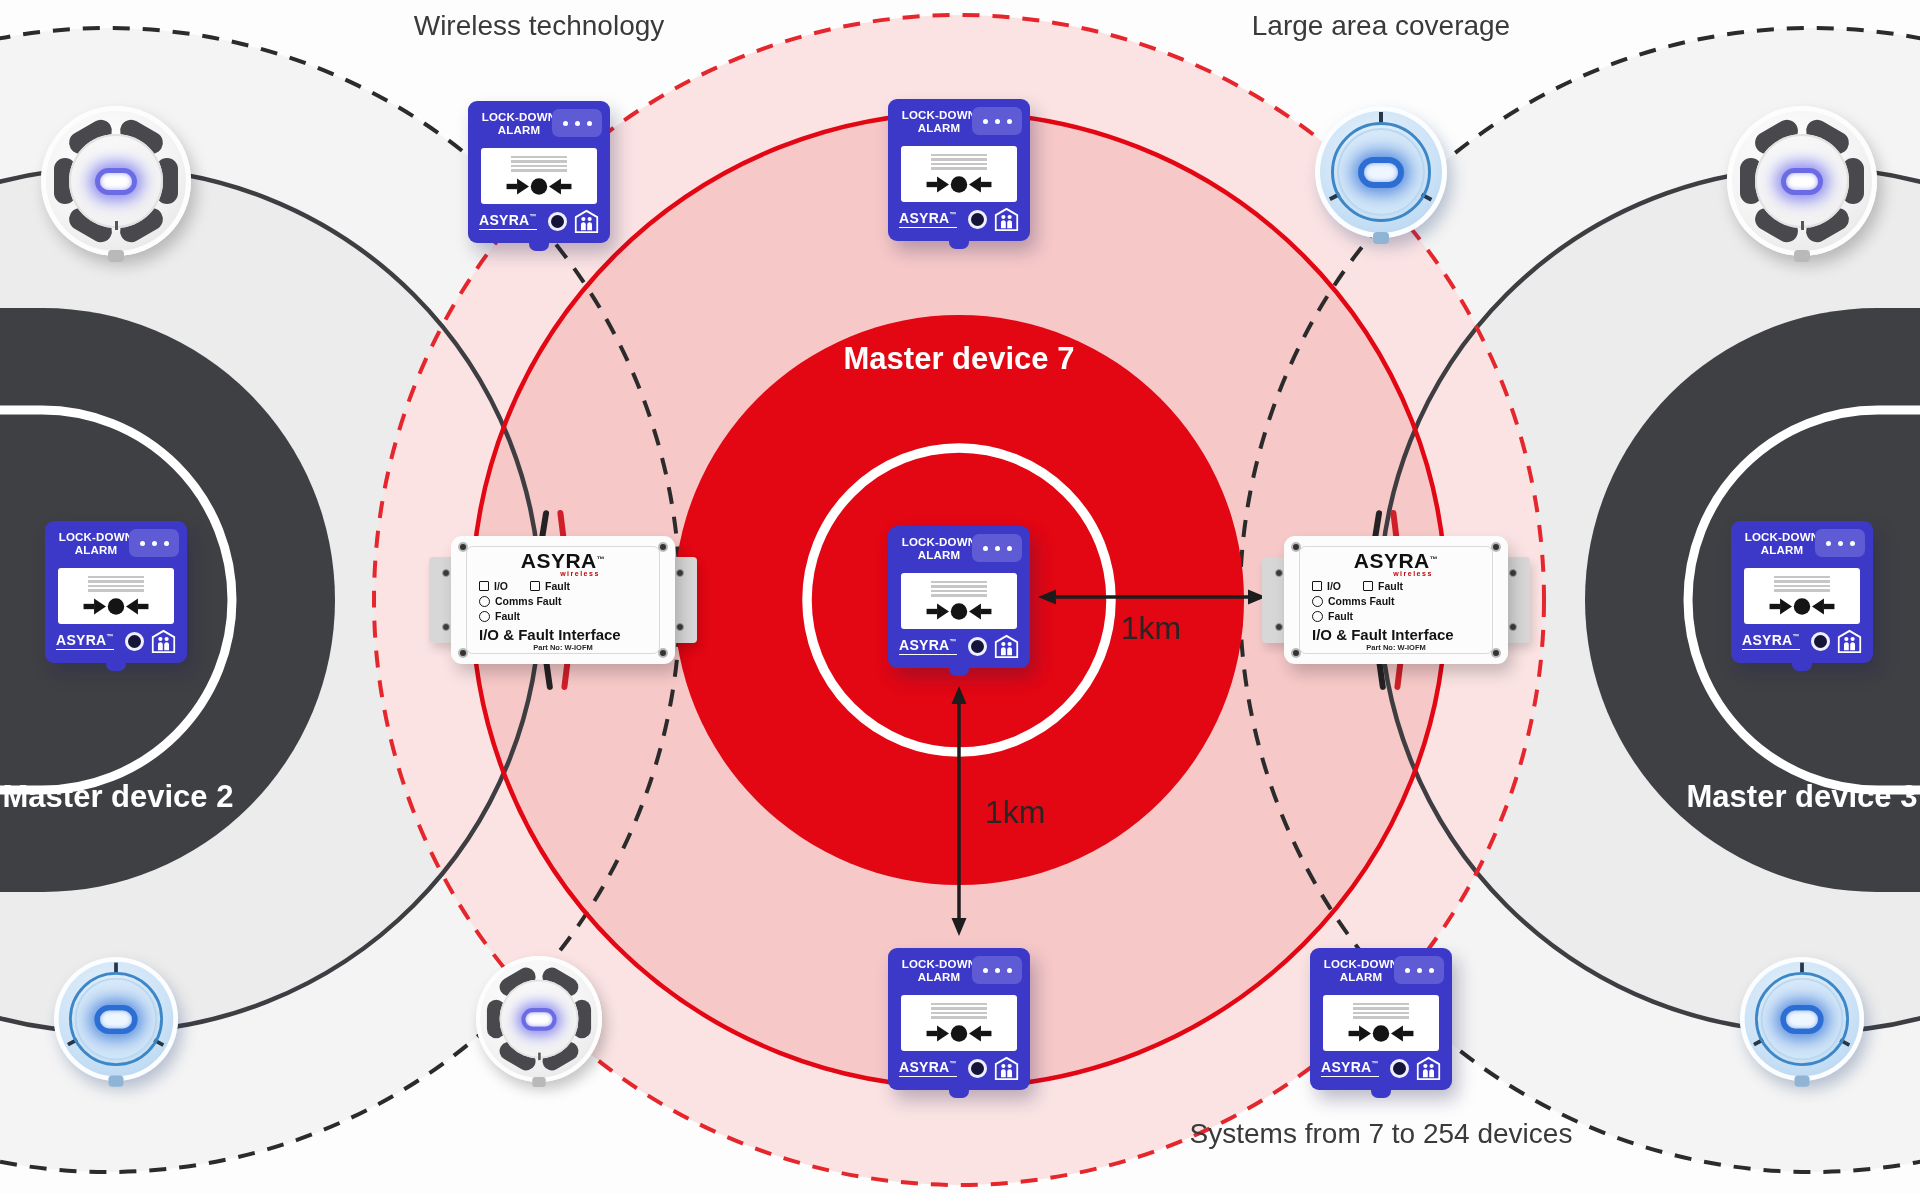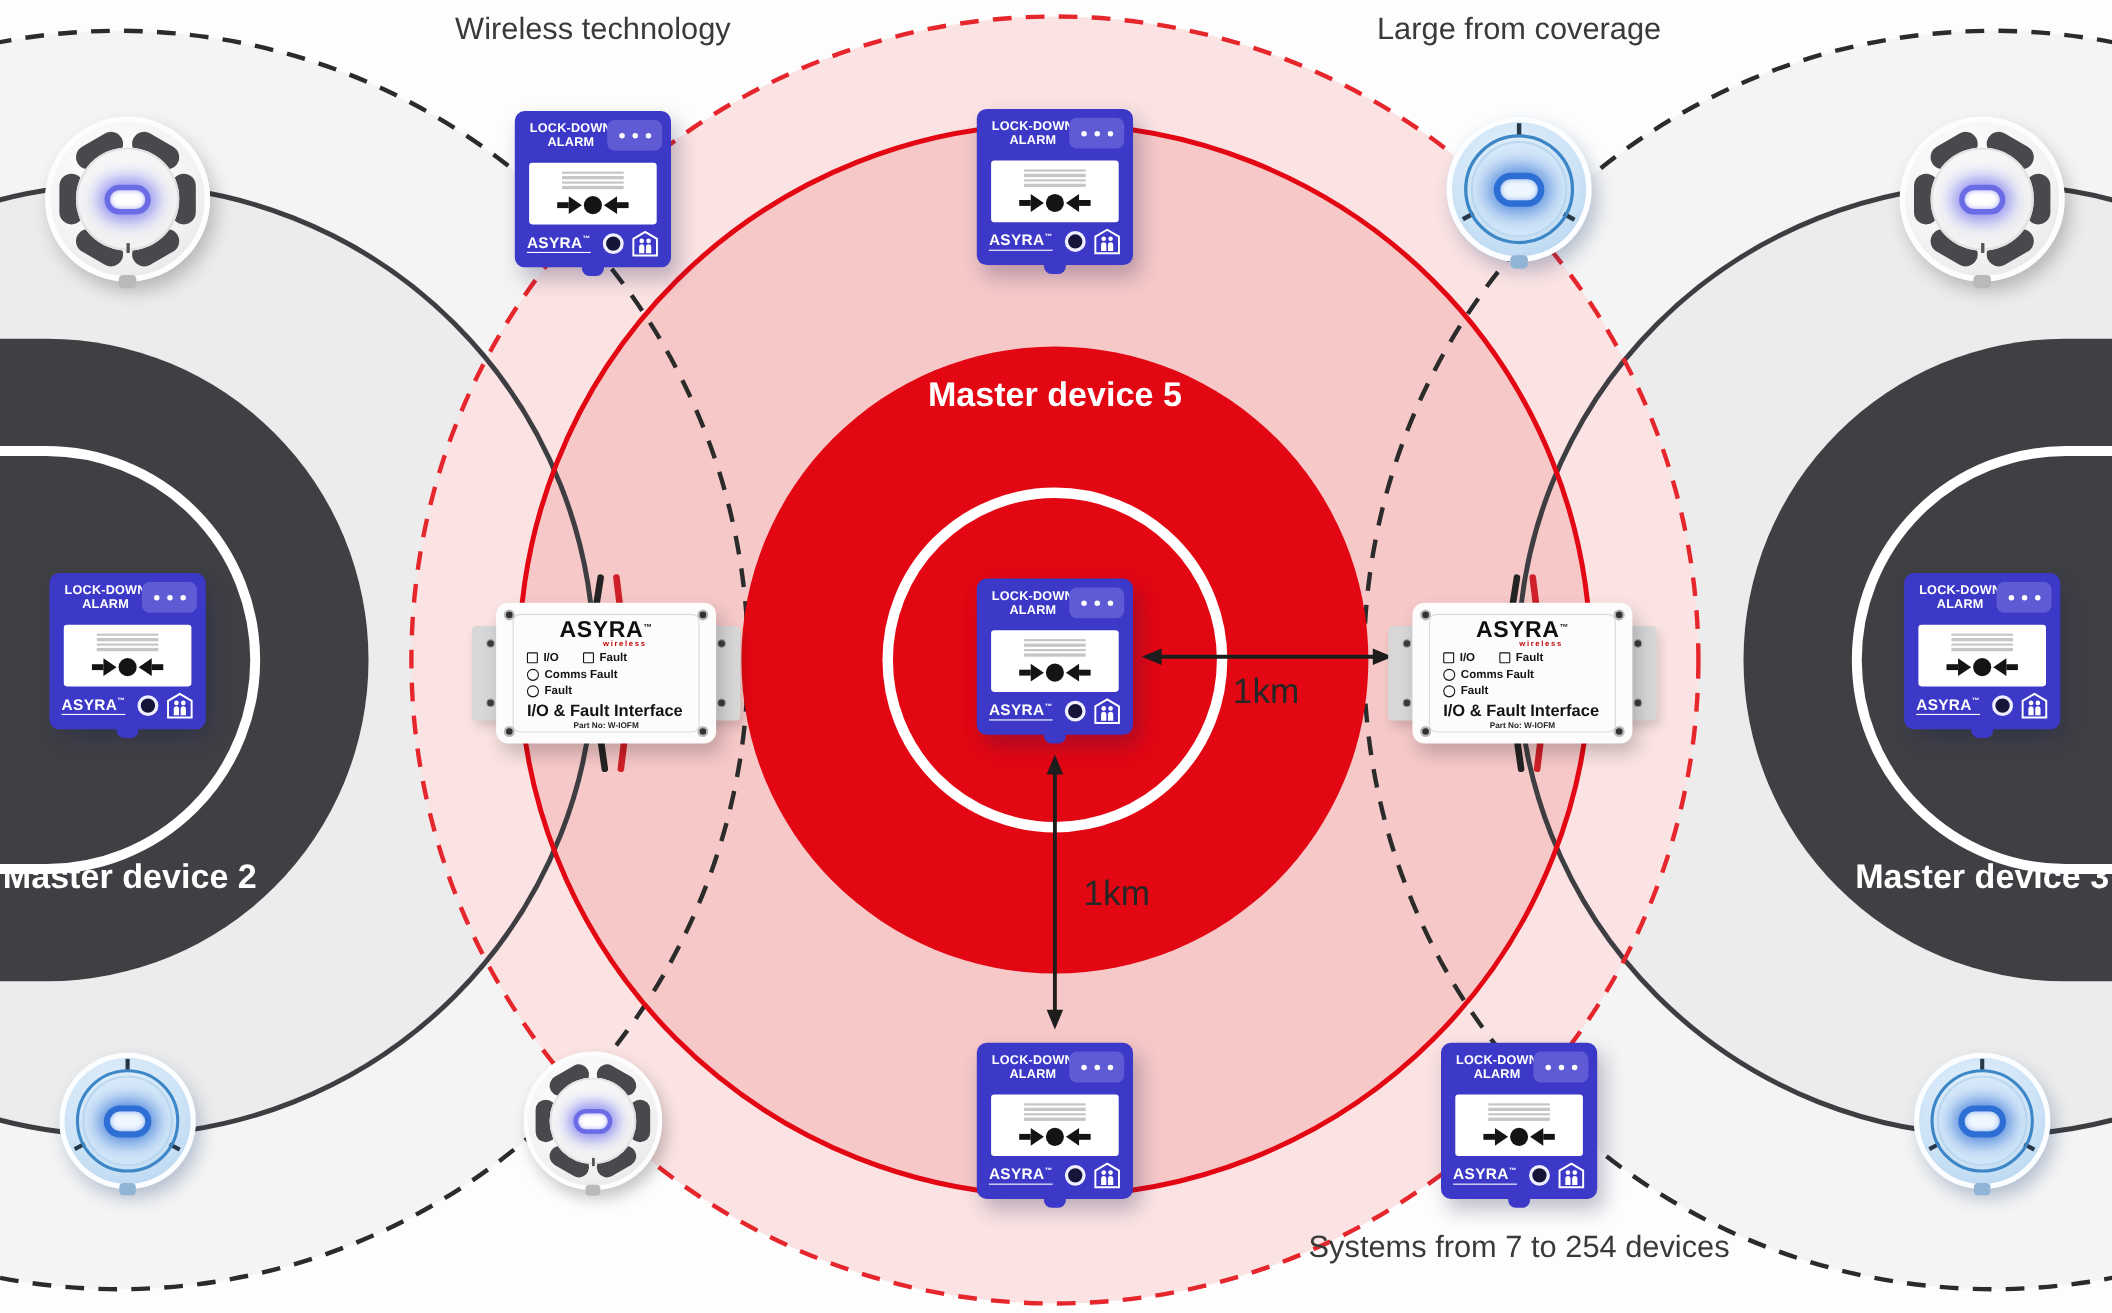--- a/index.html
+++ b/index.html
@@ -42,21 +42,21 @@
          border-bottom:1.5px solid #fff;line-height:1;padding-bottom:2px;}
   .alarm .brand sup{font-size:7px;}
   .alarm .led{width:13px;height:13px;border-radius:50%;background:#15153a;
          border:3px solid #efefff;margin-left:4px;}
   .alarm .evac{width:25px;height:25px;fill:#fff;}
   .a1{left:468px;top:101px;} .a2{left:888px;top:99px;} .a3{left:45px;top:521px;}
   .a4{left:888px;top:526px;} .a5{left:1731px;top:521px;} .a6{left:888px;top:948px;}
   .a7{left:1310px;top:948px;}
 
   
-  .iface{position:absolute;width:244px;height:128px;z-index:2;margin-top:12px;}
+  .iface{position:absolute;width:268px;height:128px;z-index:2;}
   .iface .tab{position:absolute;top:21px;width:34px;height:86px;background:#d7d7d7;
          border-radius:4px;box-shadow:3px 6px 10px rgba(0,0,0,.15);}
   .iface .tab.l{left:0;} .iface .tab.r{right:0;}
   .iface .tab i{position:absolute;left:50%;margin-left:-4px;width:8px;height:8px;
          border-radius:50%;background:#3c3c3c;border:1.5px solid #a8a8a8;box-sizing:border-box;}
   .iface .tab i:first-child{top:12px;} .iface .tab i:last-child{bottom:12px;}
   .iface .wire{position:absolute;width:6px;height:32px;border-radius:3px;z-index:0;}
   .iface .wk{background:#232323;} .iface .wr{background:#cf1f28;}
   .iface .wt1{top:-26px;left:112px;transform:rotate(9deg);}
   .iface .wt2{top:-26px;left:130px;transform:rotate(-7deg);}
@@ -159,22 +159,22 @@
       <line x1="1052" y1="597" x2="1252" y2="597"></line>
       <polygon points="1038,597 1056,589.5 1056,604.5" stroke="none"></polygon>
       <polygon points="1266,597 1248,589.5 1248,604.5" stroke="none"></polygon>
       <line x1="959" y1="700" x2="959" y2="922"></line>
       <polygon points="959,686 951.5,704 966.5,704" stroke="none"></polygon>
       <polygon points="959,936 951.5,918 966.5,918" stroke="none"></polygon>
     </g>
   </svg>
 
   <div class="lbl" id="lbl-wireless">Wireless technology</div>
-  <div class="lbl" id="lbl-large">Large from coverage</div>
-  <div class="lbl white" id="lbl-master1">Master device 5</div>
+  <div class="lbl" id="lbl-large">Large area coverage</div>
+  <div class="lbl white" id="lbl-master1">Master device 7</div>
   <div class="lbl white" id="lbl-master2">Master device 2</div>
   <div class="lbl white" id="lbl-master3">Master device 3</div>
   <div class="lbl" id="lbl-systems">Systems from 7 to 254 devices</div>
   <div class="lbl km" id="lbl-km-h">1km</div>
   <div class="lbl km" id="lbl-km-v">1km</div>
 
   <div class="alarm a1">
     <div class="hdr">LOCK-DOWN ALARM</div>
     <div class="dots">
         <i></i>

